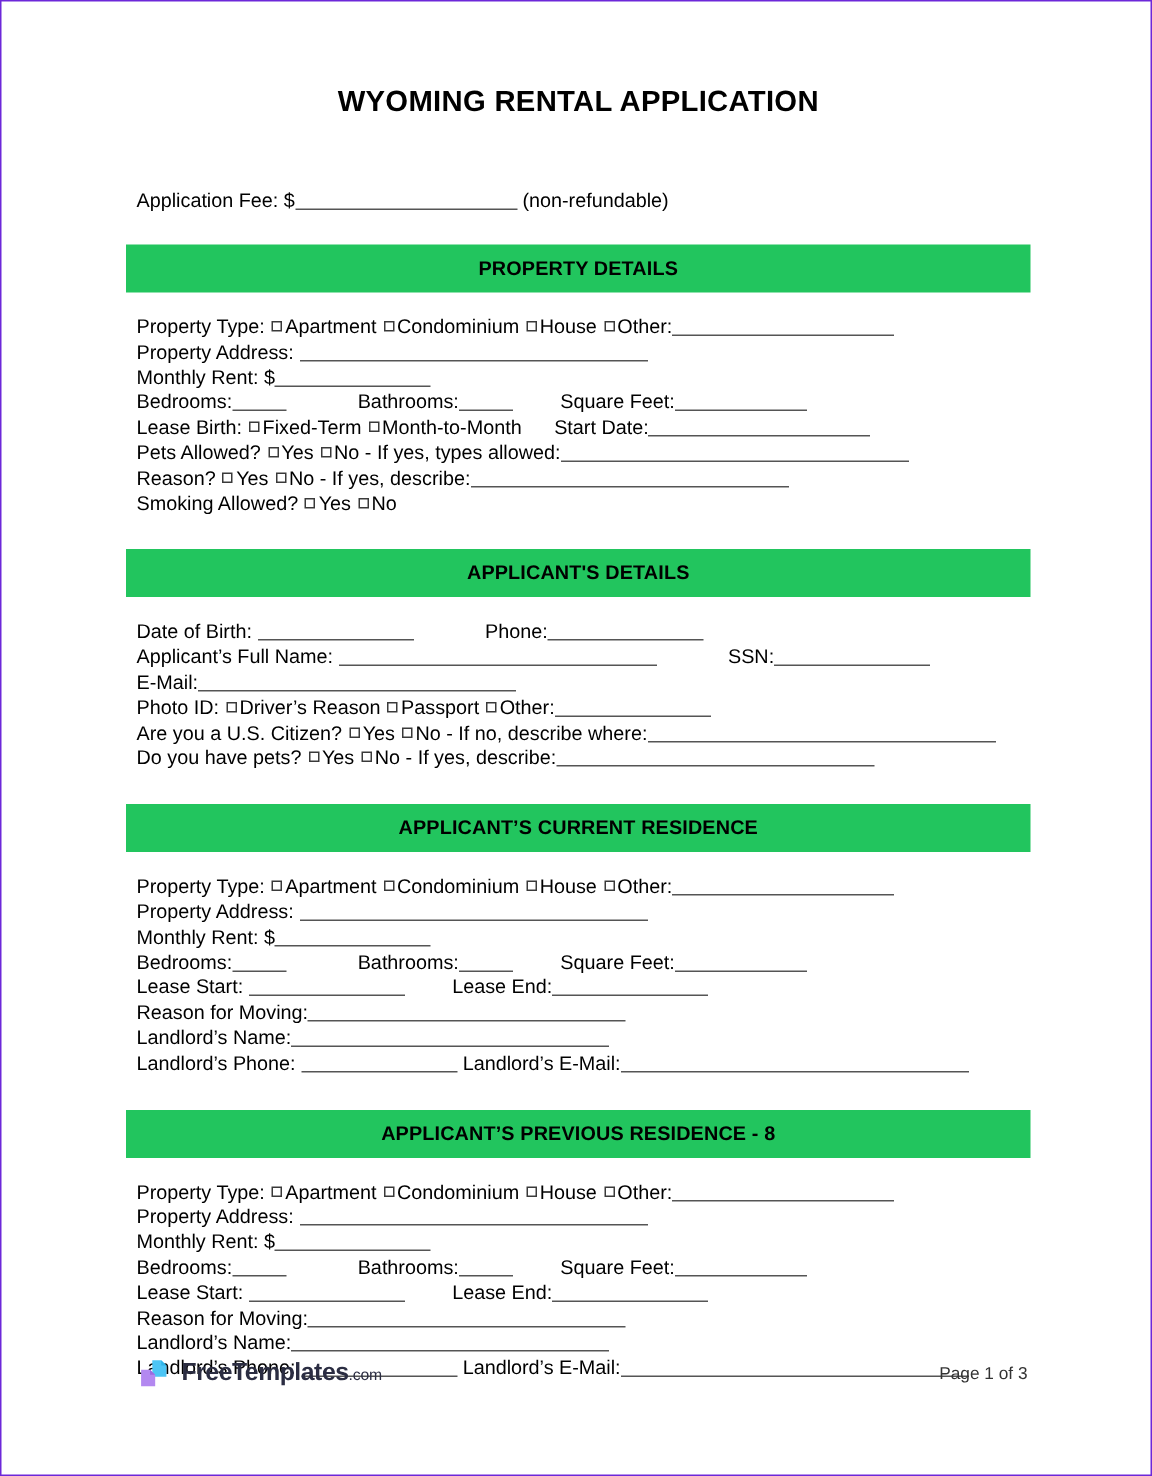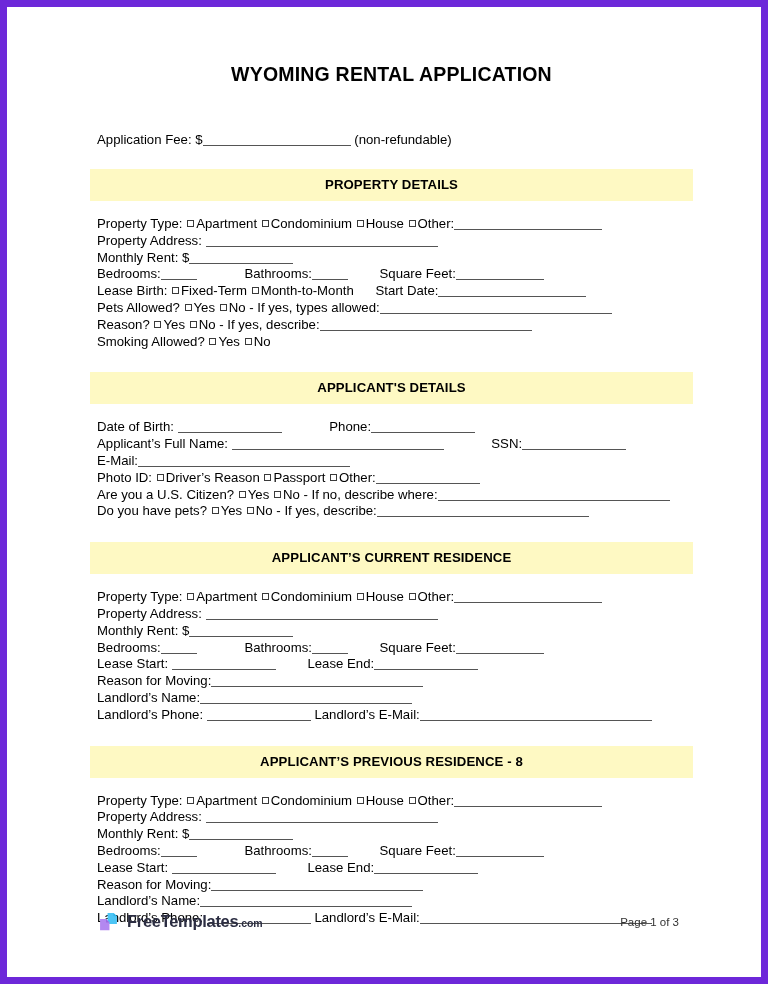--- a/index.html
+++ b/index.html
@@ -12,21 +12,21 @@
     height: 984px;
     font-family: "Liberation Sans", sans-serif;
     color: #000000;
     position: relative;
     overflow: hidden;
   }
   .page {
     position: absolute;
     inset: 0;
     background: #ffffff;
-    border: 7px solid #6d28d9;
+    border: 1px solid #6d28d9;
     box-sizing: border-box;
   }
   .content {
     position: absolute;
     left: 83px;
     top: 0;
     width: 603px;
   }
 
   .doc-title {
@@ -39,21 +39,21 @@
   }
 
   .fee-line {
     font-size: 13.2px;
     margin-top: 46px;
     padding-left: 7px;
     white-space: nowrap;
   }
 
   .section-band {
-    background: #fef9c3;
+    background: #22c55e;
     text-align: center;
     font-size: 13.2px;
     font-weight: bold;
     letter-spacing: 0.1px;
     padding: 8px 0 9px 0;
     margin-top: 17px;
   }
   .band-gap-lg { margin-top: 22px; }
 
   .field-block {
@@ -116,21 +116,21 @@
     flex: 0 0 auto;
   }
   .logo-text {
     font-size: 16.5px;
     font-weight: bold;
     color: #2b2d42;
     letter-spacing: -0.3px;
   }
   .logo-text .tld {
     font-size: 10.5px;
-    font-weight: bold;
+    font-weight: normal;
     letter-spacing: -0.1px;
   }
   .page-num {
     position: absolute;
     right: 0;
     top: 6px;
     font-size: 11.5px;
     color: #333333;
   }
 </style>

